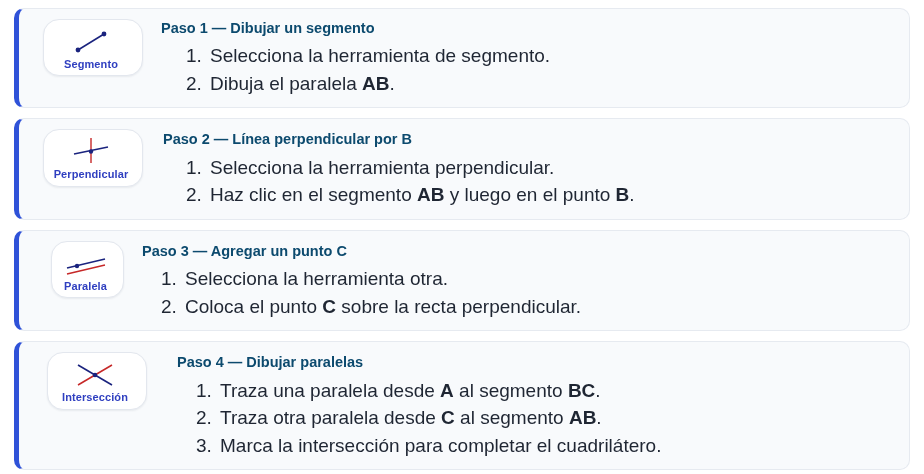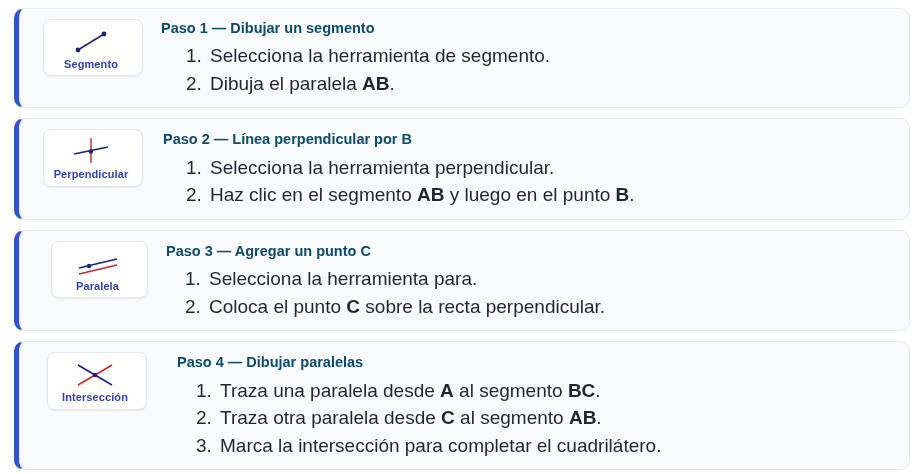--- a/index.html
+++ b/index.html
@@ -32,21 +32,21 @@
     box-sizing: border-box;
     padding: 10px 12px 10px 10px;
     min-height: 78px;
   }
   .tool-card {
     flex: 0 0 auto;
     width: 100px;
     min-height: 56px;
     background: #ffffff;
     border: 1px solid #e3e7ee;
-    border-radius: 8px;
+    border-radius: 16px;
     box-shadow: 0 1px 2px rgba(20, 30, 60, 0.07);
     display: flex;
     flex-direction: column;
     align-items: center;
     justify-content: center;
     padding: 6px 8px 5px 4px;
     box-sizing: border-box;
     margin-right: 18px;
     margin-left: 14px;
   }
@@ -84,21 +84,21 @@
   }
   .step-list li {
     margin: 0;
     padding-left: 3px;
   }
   .step-list li b {
     font-weight: bold;
   }
   
   .step.s1 .step-body { padding-top: 1px; }
-  .step.s3 .tool-card { margin-left: 22px; width: 97px; }
+  .step.s3 .tool-card { margin-left: 22px; width: 73px; }
   .step.s3 .step-list { padding-left: 40px; }
   .step.s4 .tool-card { margin-left: 18px; }
   .step.s4 .step-title { margin-left: 12px; }
   .step.s4 .step-list { padding-left: 52px; }
   .step.s2 .step-title { margin-left: 2px; }
 </style>
 </head>
 <body>
 
 <div class="steps">
@@ -153,21 +153,21 @@
         <line x1="14" y1="20" x2="52" y2="11" stroke="#1a237e" stroke-width="1.6"></line>
         <line x1="14" y1="26" x2="52" y2="17" stroke="#c62828" stroke-width="1.4"></line>
         <circle cx="24" cy="18" r="2.2" fill="#1a237e"></circle>
       </svg>
       <div class="tool-label">Paralela</div>
     </div>
     <div class="step-body">
       <div class="step-title">Paso 3 — Agregar un punto C</div>
       <ol class="step-list">
         <li>
-          <span>Selecciona la herramienta para.</span>
+          <span>Selecciona la herramienta otra.</span>
         </li>
         <li>
           <span>Coloca el punto </span><b>C</b><span> sobre la recta perpendicular.</span>
         </li>
       </ol>
     </div>
   </div>
 
   <div class="step s4">
     <div class="tool-card">

